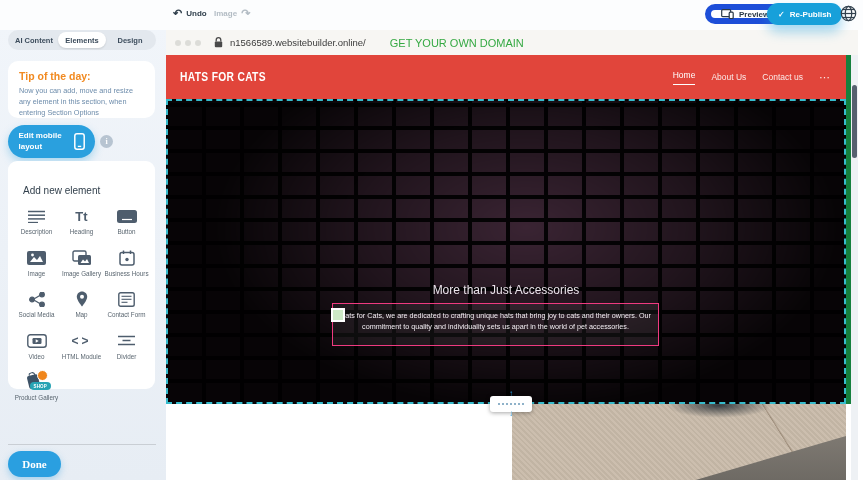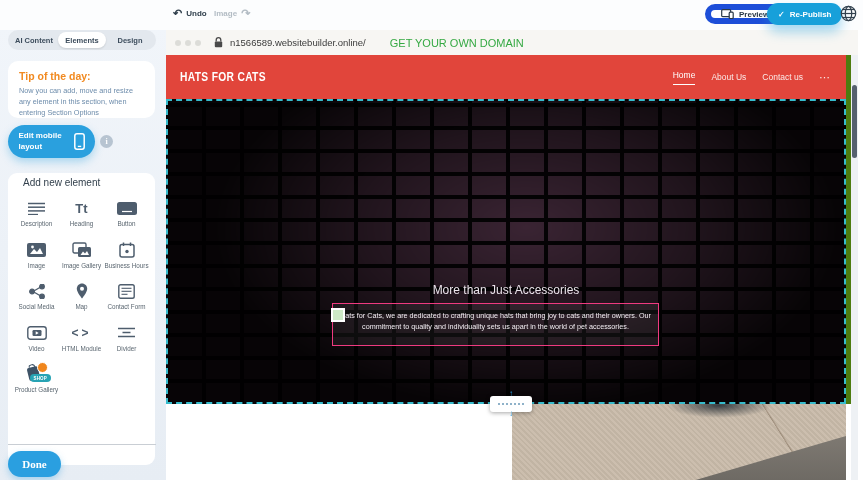--- a/index.html
+++ b/index.html
@@ -26,39 +26,39 @@
   .tab{flex:1;display:flex;align-items:center;justify-content:center;font-size:7.5px;font-weight:bold;color:#3c4c5c;border-radius:9px;cursor:pointer;}
   .tab.active{background:#fff;box-shadow:0 1px 2px rgba(0,0,0,.12);}
   .tip-card{position:absolute;left:8px;top:36px;width:147px;height:57px;background:#fff;border-radius:10px;box-sizing:border-box;padding:9px 11px;}
   .tip-title{font-size:10.5px;font-weight:bold;color:#f18a21;margin-bottom:4px;}
   .tip-body{font-size:7.3px;color:#6d8cab;line-height:1.5;}
   .edit-mobile-btn{position:absolute;left:8px;top:100px;width:87px;height:33px;border-radius:18px;background:#2aa0de;
     display:flex;align-items:center;justify-content:center;gap:7px;color:#fff;box-shadow:0 4px 8px rgba(42,160,222,.35);cursor:pointer;}
   .edit-mobile-label{font-size:8px;font-weight:bold;width:48px;line-height:1.3;}
   .info-circle{position:absolute;left:100px;top:110px;width:13px;height:13px;border-radius:50%;background:#b7c4d1;color:#fff;
     font-size:8px;font-weight:bold;display:flex;align-items:center;justify-content:center;font-family:"Liberation Serif",serif;}
-  .elements-card{position:absolute;left:8px;top:148px;width:147px;height:292px;background:#fff;border-radius:9px;box-sizing:border-box;padding-top:4px;}
+  .elements-card{position:absolute;left:8px;top:136px;width:147px;height:228px;background:#fff;border-radius:9px;box-sizing:border-box;padding-top:24px;}
   .elements-title{margin-left:15px;font-size:10px;color:#33414d;}
   .el-grid{margin-top:11px;display:grid;grid-template-columns:repeat(3,1fr);row-gap:12px;padding:0 6px;}
   .el-cell{text-align:center;cursor:pointer;}
   .el-ic{height:18px;display:flex;align-items:center;justify-content:center;color:#4e5d6d;}
   .el-lbl{font-size:6.3px;color:#5a6670;line-height:1.35;margin-top:3px;}
   .glyph-ic{font-size:12px;font-weight:bold;color:#4e5d6d;line-height:1;}
   .divider-line{position:absolute;left:8px;top:419px;width:148px;height:1px;background:#c9ced4;}
   .done-btn{position:absolute;left:8px;top:426px;width:53px;height:26px;border-radius:14px;background:#2a9fe0;color:#fff;
     font-size:11px;font-weight:bold;display:flex;align-items:center;justify-content:center;box-shadow:0 3px 7px rgba(42,159,224,.35);cursor:pointer;font-family:Liberation Serif, serif;}
   .shop-pill{position:absolute;right:-3px;bottom:1px;background:#27a3b4;color:#fff;font-size:4.5px;font-weight:bold;
     padding:1.5px 3.5px;border-radius:5px;letter-spacing:.2px;}
   .pg-wrap{position:relative;width:22px;height:18px;}
   .pg-badge{position:absolute;right:0px;top:-3px;width:9px;height:9px;border-radius:50%;background:#f0861c;border:1px solid #fff;}
   .pg-bag{position:absolute;left:2px;top:2px;width:11px;height:13px;background:#3d5266;border-radius:2px;transform:rotate(-14deg);}
   .pg-bag::after{content:"";position:absolute;left:2px;top:-3px;width:5px;height:5px;border:1.3px solid #3d5266;border-bottom:none;border-radius:4px 4px 0 0;}
 
   
-  .preview{position:absolute;left:166px;top:30px;width:692px;height:450px;background:#4d7c0f;}
+  .preview{position:absolute;left:166px;top:30px;width:692px;height:450px;background:#15803d;}
   .browser-bar{position:absolute;left:0;top:0;width:692px;height:25px;background:#f7f6f3;display:flex;align-items:center;}
   .dots{display:flex;gap:4px;margin-left:9px;}
   .dot{width:6px;height:6px;border-radius:50%;background:#dcdcd8;}
   .lock{margin-left:13px;display:flex;}
   .url-text{margin-left:7px;font-size:9.5px;color:#3b3b3b;}
   .domain-cta{margin-left:24px;font-size:11px;font-weight:normal;color:#35a943;cursor:pointer;}
 
   .site-header{position:absolute;left:0;top:25px;width:680px;height:44px;background:#e1453b;}
   .site-logo{position:absolute;left:14px;top:15px;color:#fff;font-size:12.5px;font-weight:bold;letter-spacing:.4px;
     transform:scaleX(.82);transform-origin:left center;white-space:nowrap;}

